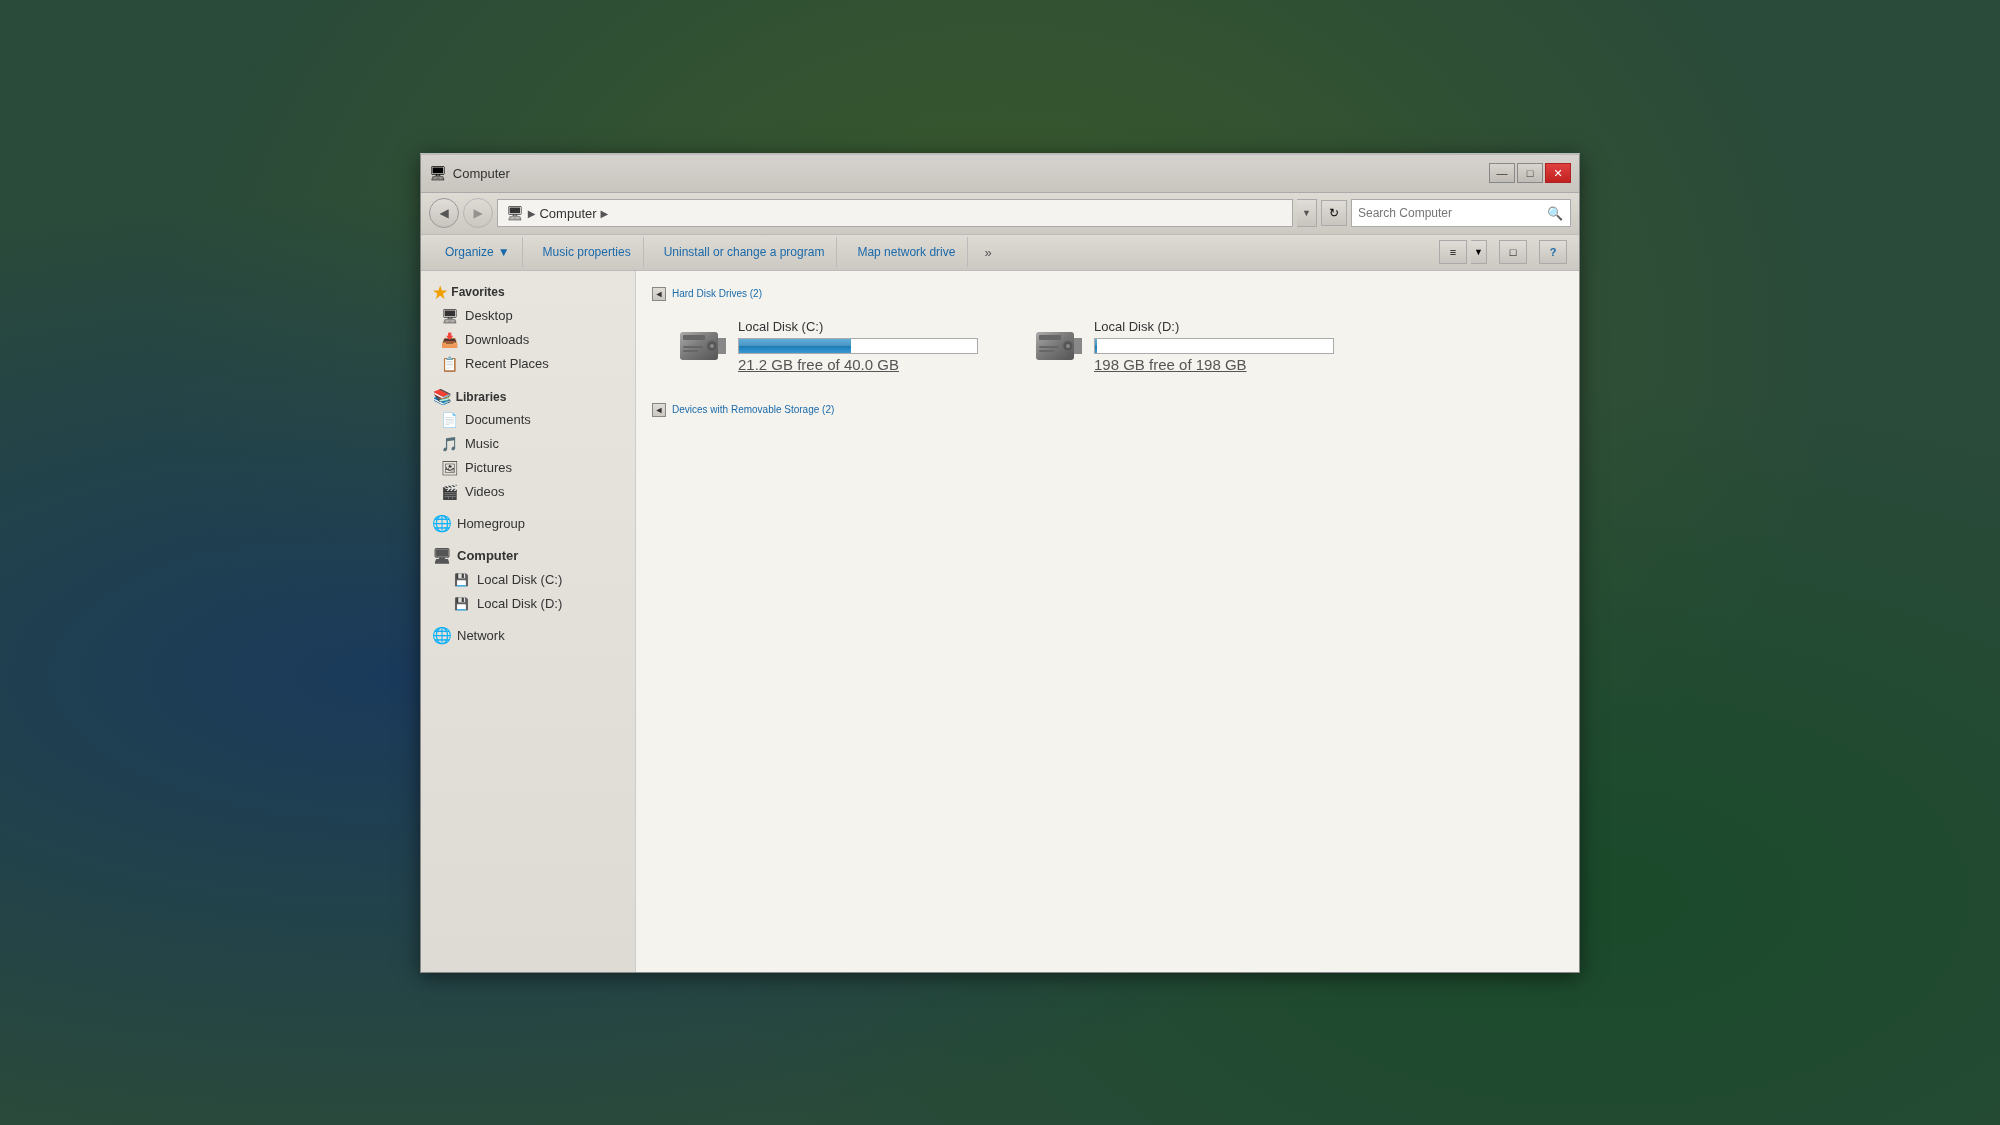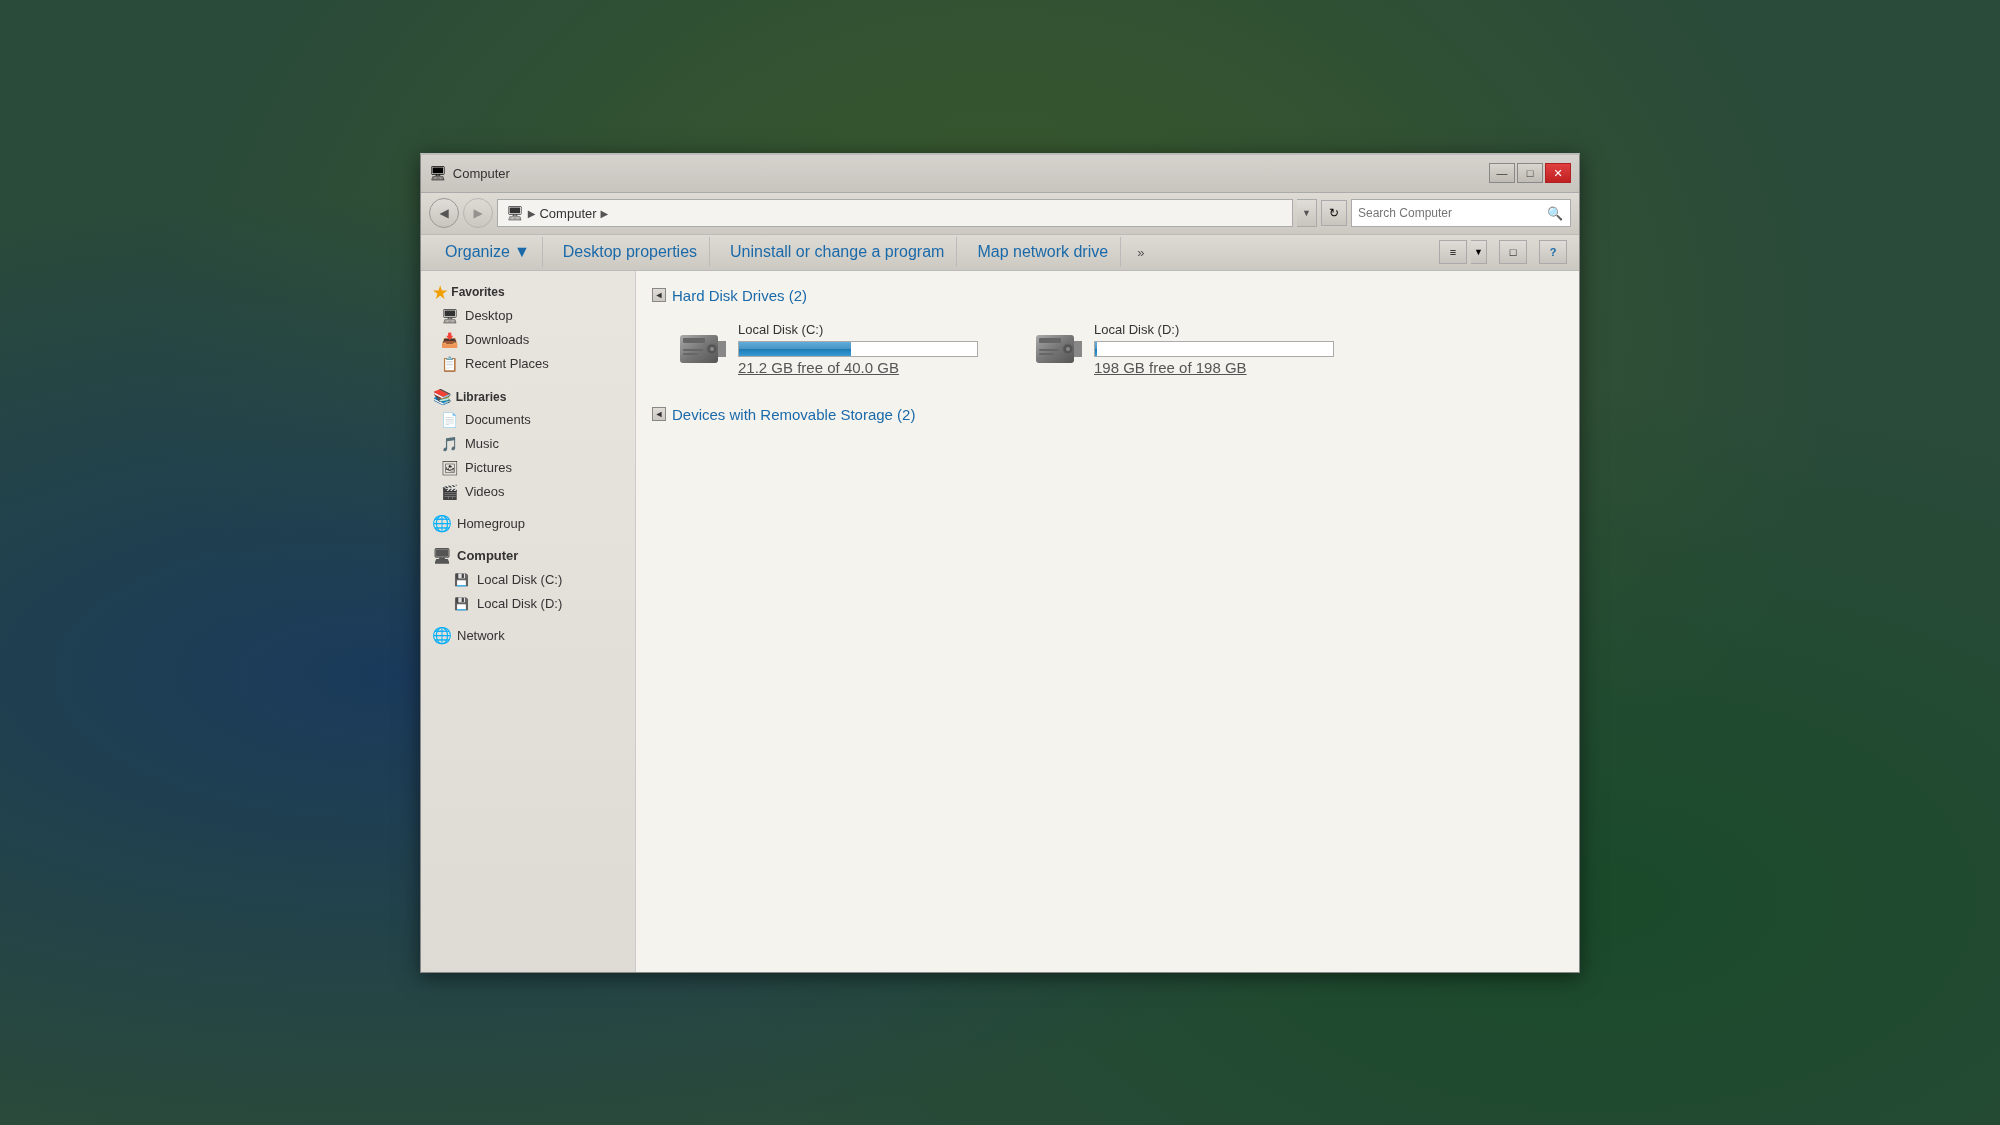--- a/index.html
+++ b/index.html
@@ -132,21 +132,21 @@
       gap: 0;
       border-bottom: 1px solid #bbb;
     }
 
     .toolbar-btn {
       height: 30px;
       padding: 0 12px;
       background: transparent;
       border: none;
       cursor: pointer;
-      font-size: 16px;
+      font-size: 12px;
       color: #1a6aaa;
       display: flex;
       align-items: center;
       gap: 4px;
       border-right: 1px solid #bbb;
     }
 
     .toolbar-more {
       padding: 0 8px;
       font-size: 13px;
@@ -263,21 +263,21 @@
       background: linear-gradient(to bottom, #e0ddd8, #ccc8c2);
       display: flex;
       align-items: center;
       justify-content: center;
       cursor: pointer;
       font-size: 9px;
       color: #333;
     }
 
     .section-title {
-      font-size: 15px;
+      font-size: 10px;
       color: #1a6aaa;
       font-weight: normal;
     }
 
     .drives-grid {
       display: flex;
       flex-wrap: wrap;
       gap: 16px;
       margin-left: 20px;
       margin-bottom: 24px;
@@ -460,21 +460,21 @@
     </div>
   </div>
 
   <div class="toolbar">
     <button class="toolbar-btn">
       <span>Organize</span>
       <span>▼</span>
     </button>
     <div style="width:8px;"></div>
     <button class="toolbar-btn">
-      <span>Desktop properties</span>
+      <span>Music properties</span>
     </button>
     <div style="width:8px;"></div>
     <button class="toolbar-btn">
       <span>Uninstall or change a program</span>
     </button>
     <div style="width:8px;"></div>
     <button class="toolbar-btn">
       <span>Map network drive</span>
     </button>
     <div style="width:8px;"></div>

